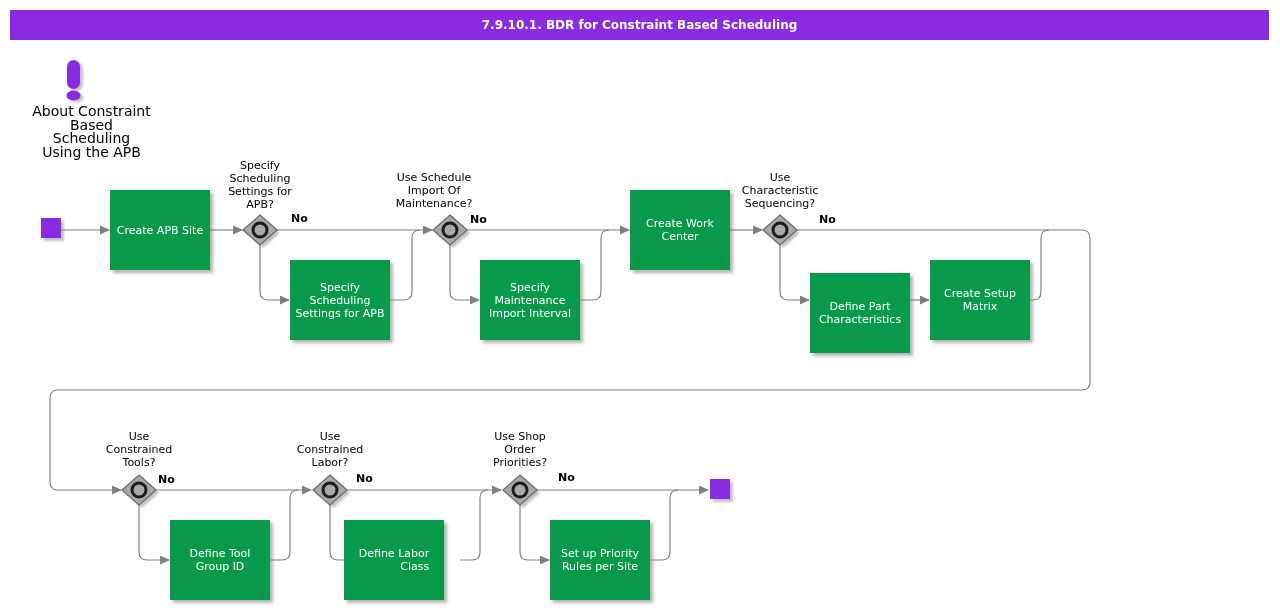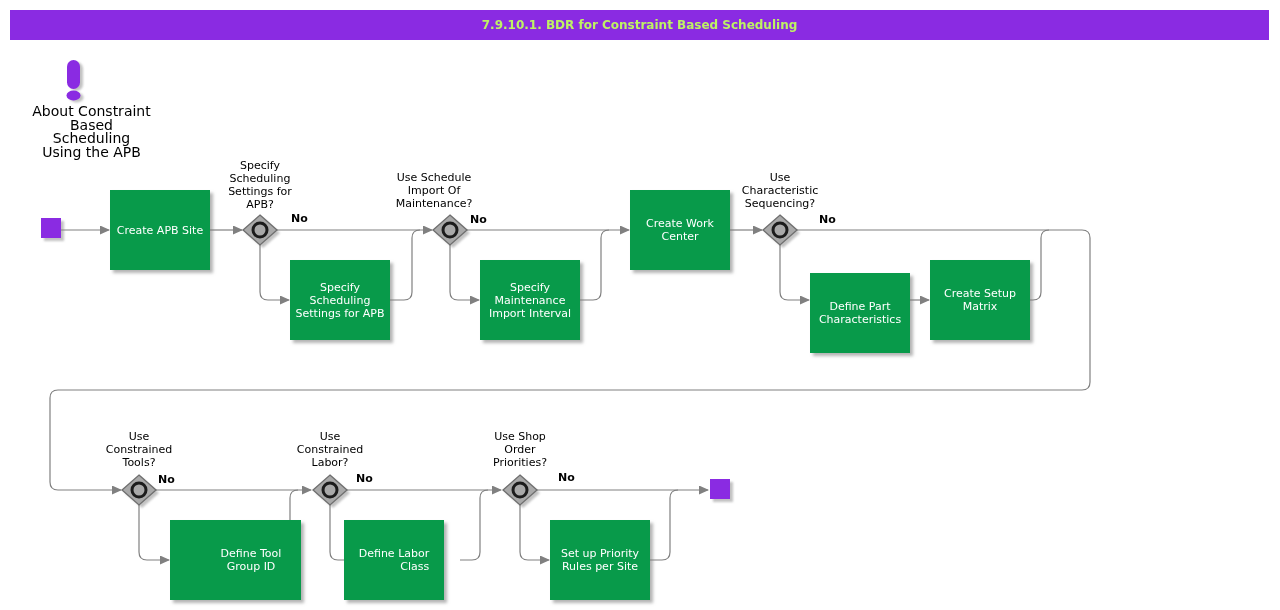--- a/index.html
+++ b/index.html
@@ -1,21 +1,21 @@
 <!DOCTYPE html>
 <html><head>
 <meta charset="utf-8">
 <style>
   html,body { margin:0; padding:0; background:#ffffff; }
   body { width:1280px; height:610px; font-family:"DejaVu Sans","Liberation Sans",sans-serif; }
   .stage { position:relative; width:1280px; height:610px; overflow:hidden; }
 
   .titlebar {
     position:absolute; left:10px; top:10px; width:1259px; height:30px;
-    background:#8A2BE2; color:#bef264; font-size:12px; font-weight:bold;
+    background:#8A2BE2; color:#ffffff; font-size:12px; font-weight:bold;
     display:flex; align-items:center; justify-content:center;
   }
 
   svg.flow { position:absolute; left:0; top:0; width:1280px; height:610px; }
 
   .task {
     position:absolute; width:100px; height:80px;
     background:#089A4A; border-radius:0;
     color:#ffffff; font-size:11px; line-height:13px;
     display:flex; align-items:center; justify-content:center;
@@ -141,21 +141,21 @@
 Settings for APB</div>
   <div class="task" style="left:480px; top:260px;">Specify
 Maintenance
 Import Interval</div>
   <div class="task" style="left:630px; top:190px;">Create Work
 Center</div>
   <div class="task" style="left:810px; top:260px;margin-top:13px;">Define Part
 Characteristics</div>
   <div class="task" style="left:930px; top:260px;">Create Setup
 Matrix</div>
-  <div class="task" style="left:170px; top:520px;padding-left:31px;">Define Tool
+  <div class="task" style="left:170px; top:520px;">Define Tool
 Group ID</div>
   <div class="task" style="left:344px; top:520px;text-align:right;">Define Labor
 Class</div>
   <div class="task" style="left:550px; top:520px;">Set up Priority
 Rules per Site</div>
 
   <div class="dlabel" style="left:198px; top:159px;">Specify
 Scheduling
 Settings for
 APB?</div>

